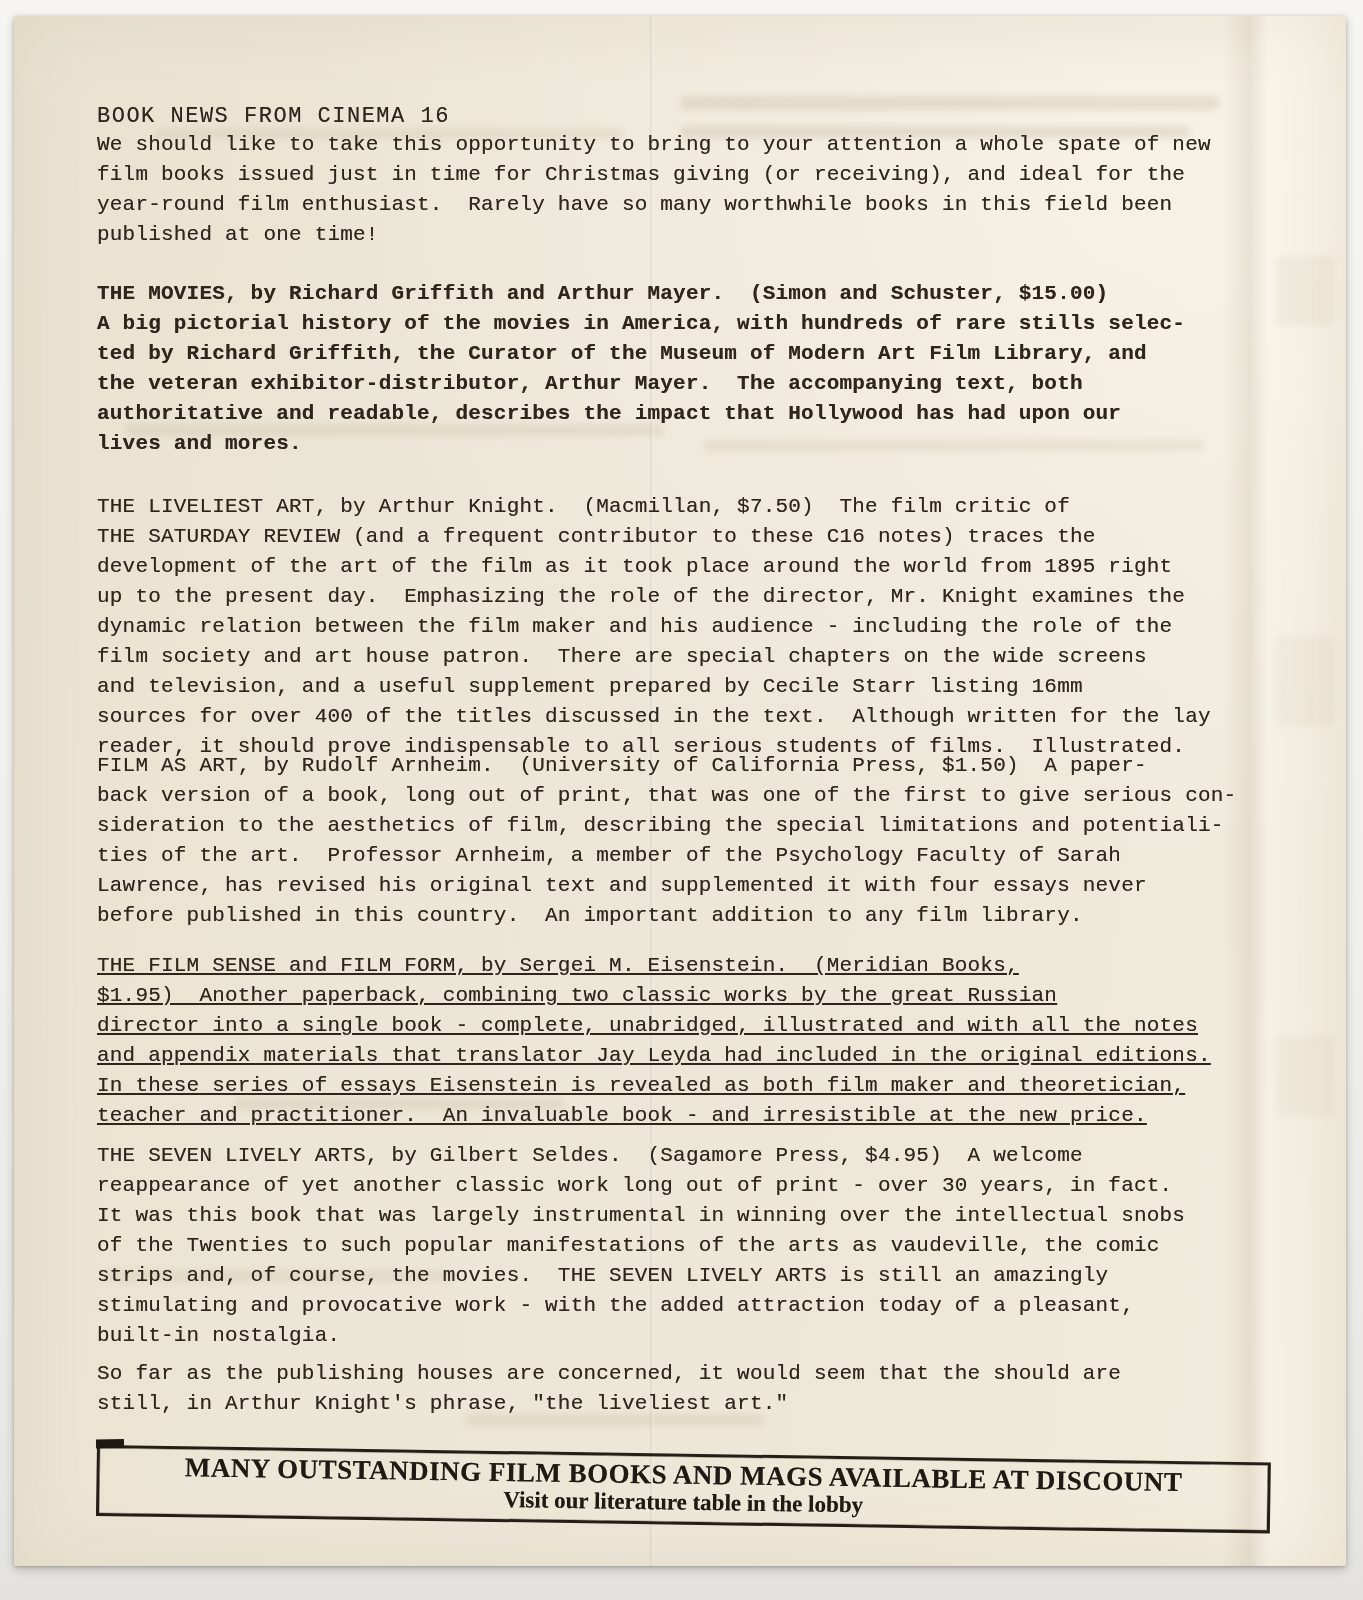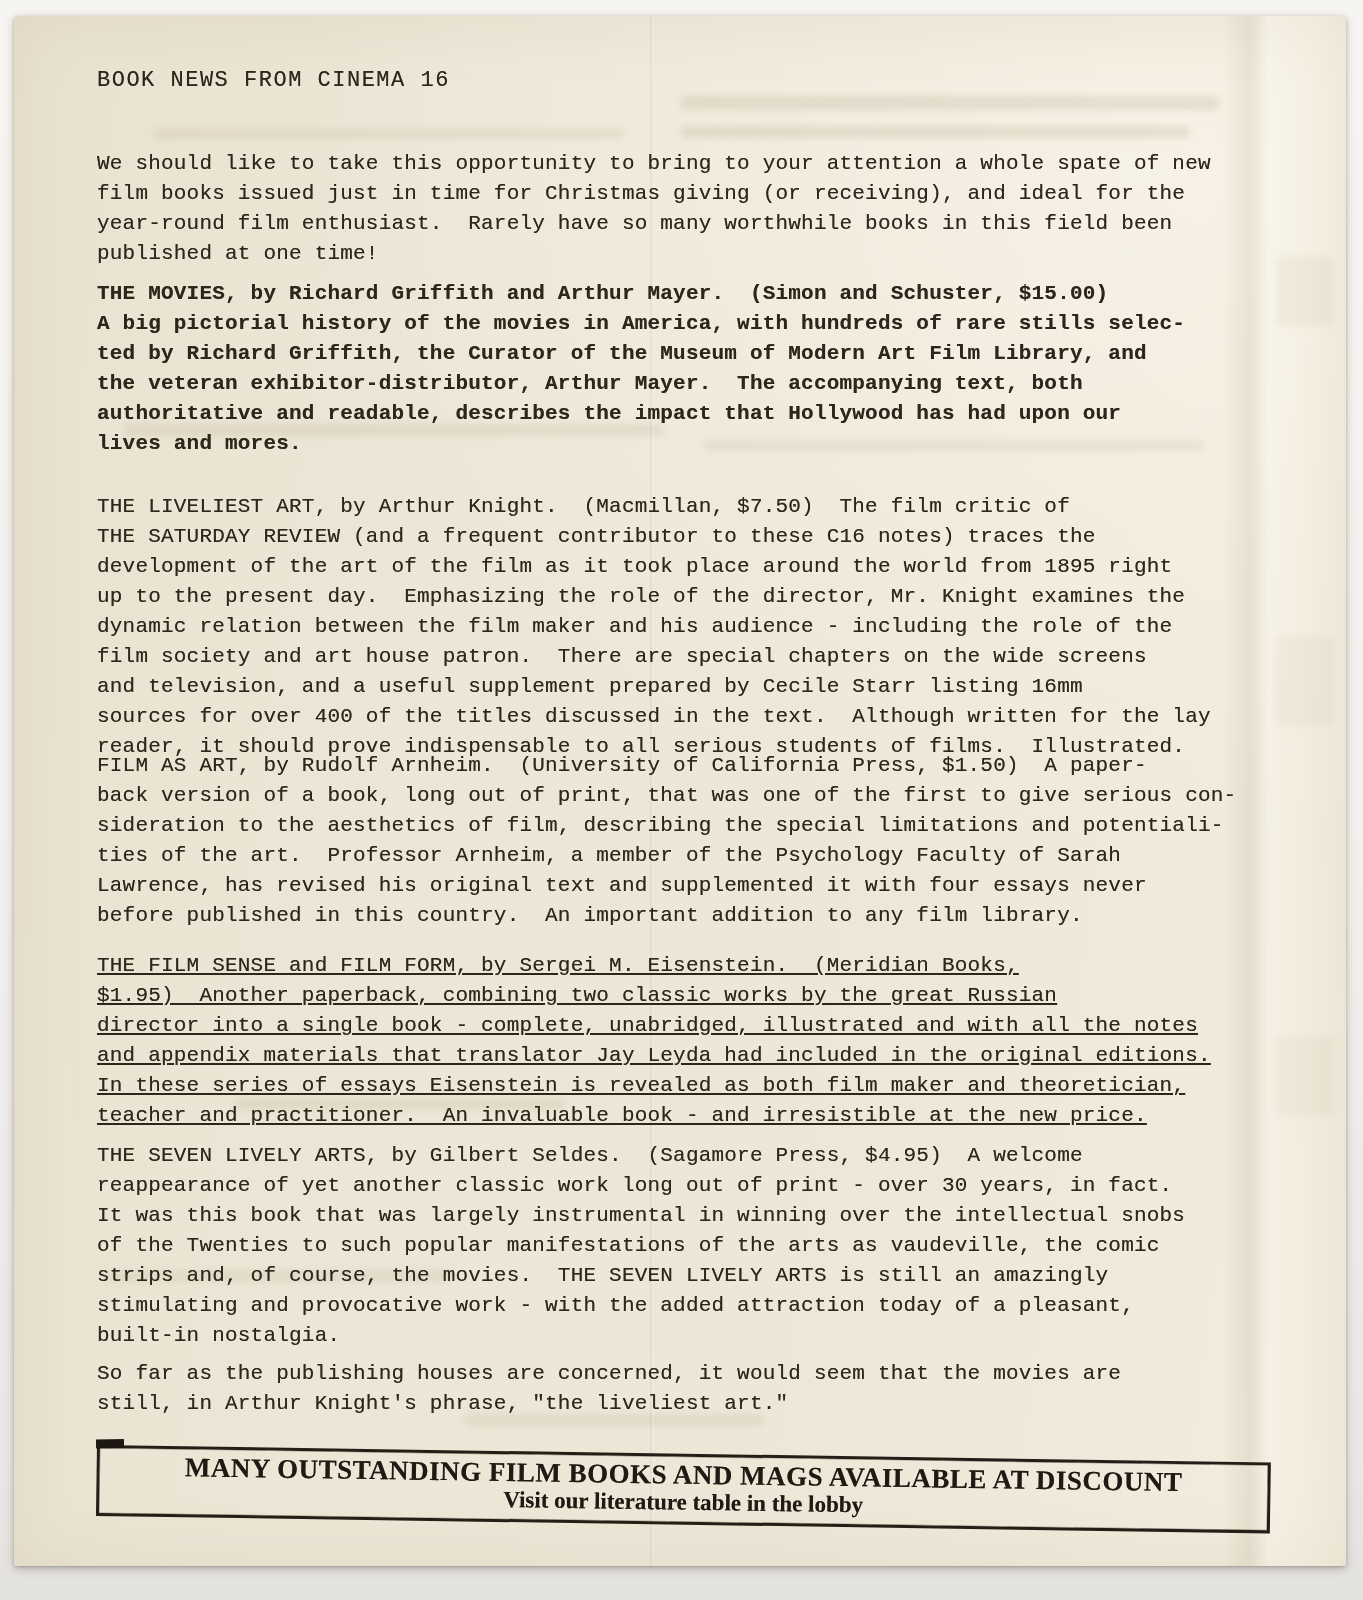--- a/index.html
+++ b/index.html
@@ -29,23 +29,23 @@
   }
   .edge-strip{
     position:absolute;top:0;bottom:0;left:1254px;right:0;pointer-events:none;
     background:linear-gradient(90deg,rgba(255,253,246,0.25),rgba(237,230,212,0.15));
   }
   .txt{
     position:absolute;color:#2e261b;white-space:pre-wrap;
     font-family:"Liberation Mono","DejaVu Sans Mono",monospace;
     text-shadow:0 0 0.5px rgba(46,38,27,0.55);
   }
-  .title{left:83px;top:52px;font-size:22px;letter-spacing:1.5px;text-align:center;}
+  .title{left:83px;top:88px;font-size:22px;letter-spacing:1.5px;text-align:center;}
   .para{left:83px;width:1205px;font-size:21px;line-height:30px;letter-spacing:0.2px;}
-  .p-intro{top:133px;}
+  .p-intro{top:114px;}
   .p-movies{top:263px;font-weight:bold;}
   .p-liveliest{top:476px;}
   .p-filmasart{top:735px;}
   .p-filmsense{top:935px;text-decoration:underline;}
   .p-seven{top:1125px;font-family:Liberation Mono, monospace;}
   .p-closing{top:1343px;}
   .footer-box{
     position:absolute;left:83px;top:1429px;width:1168px;
     border:3px solid #241e16;padding:3px 0 6px 0;
     transform:rotate(0.85deg);transform-origin:left top;
@@ -124,21 +124,21 @@
 teacher and practitioner.  An invaluable book - and irresistible at the new price.</div>
 
   <div class="txt para p-seven">THE SEVEN LIVELY ARTS, by Gilbert Seldes.  (Sagamore Press, $4.95)  A welcome
 reappearance of yet another classic work long out of print - over 30 years, in fact.
 It was this book that was largely instrumental in winning over the intellectual snobs
 of the Twenties to such popular manifestations of the arts as vaudeville, the comic
 strips and, of course, the movies.  THE SEVEN LIVELY ARTS is still an amazingly
 stimulating and provocative work - with the added attraction today of a pleasant,
 built-in nostalgia.</div>
 
-  <div class="txt para p-closing">So far as the publishing houses are concerned, it would seem that the movies are
+  <div class="txt para p-closing">So far as the publishing houses are concerned, it would seem that the should are
 still, in Arthur Knight's phrase, "the liveliest art."</div>
 
   <div class="footer-box">
     <span class="fb-line fb-1">MANY OUTSTANDING FILM BOOKS AND MAGS AVAILABLE AT DISCOUNT</span>
     <span class="fb-line fb-2">Visit our literature table in the lobby</span>
   </div>
 
 </div>
 
 </body></html>

